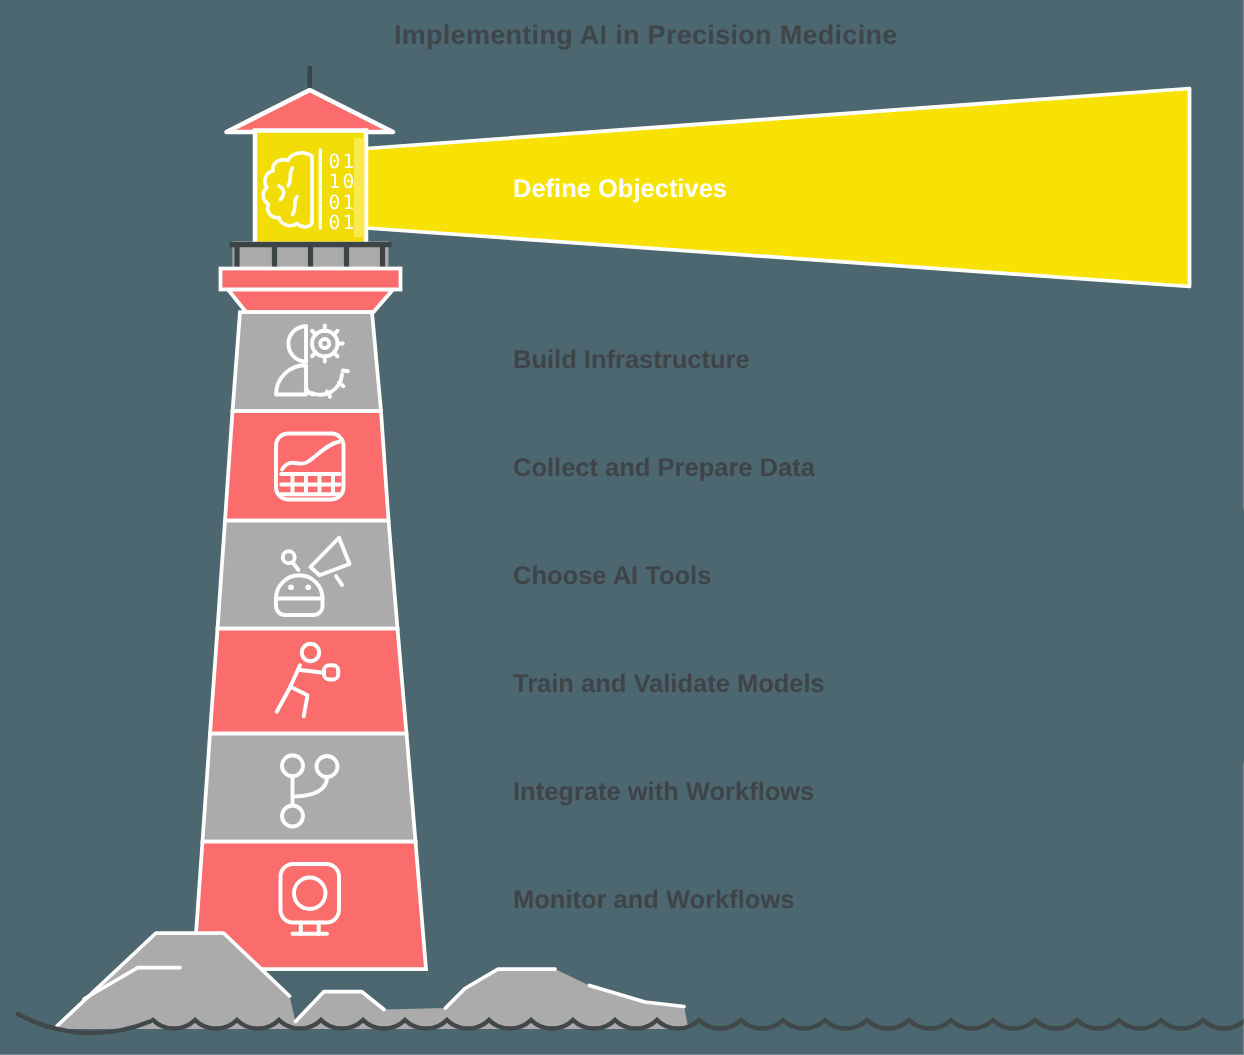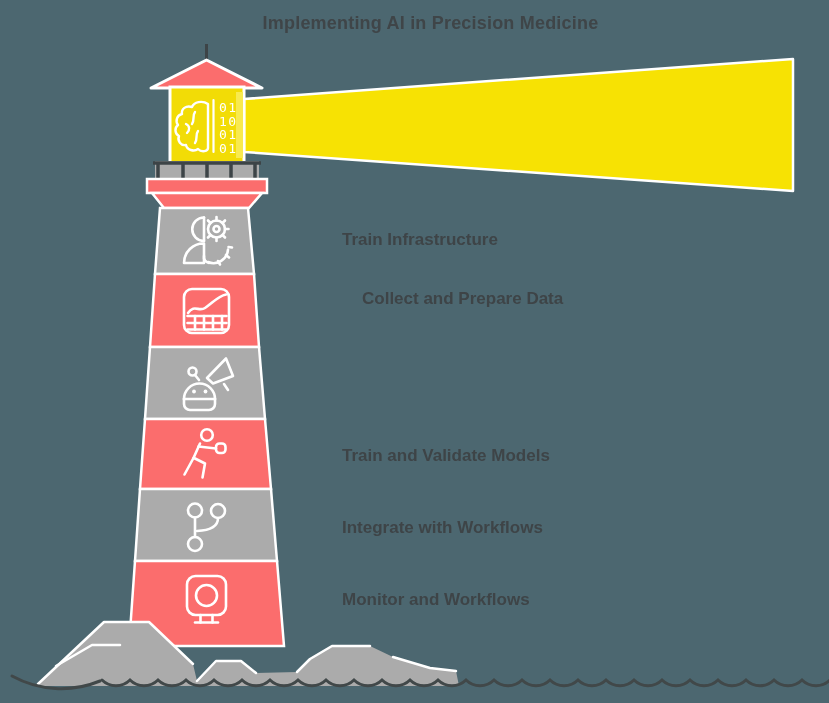--- a/index.html
+++ b/index.html
@@ -17,21 +17,21 @@
     font-size:18px;font-weight:bold;color:#3F4548;letter-spacing:.2px;
   }
   .step-label{
     position:absolute;left:342px;
     font-size:17px;font-weight:bold;color:#3E4447;line-height:22px;
     white-space:nowrap;
   }
   .step-label.on-beam{color:#FFFFFF;}
   .lbl-0{top:115px;}
   .lbl-1{top:229px;}
-  .lbl-2{top:288px;margin-left:20px;}
+  .lbl-2{top:301px;}
   .lbl-3{top:373px;}
   .lbl-4{top:445px;}
   .lbl-5{top:517px;}
   .lbl-6{top:589px;}
   .bin{
     font-family:"DejaVu Sans Mono",monospace;
     font-size:13px;letter-spacing:1.5px;fill:#FFFFFF;
   }
 </style>
 </head>
@@ -178,19 +178,21 @@
         a20,20 0 0 0 28,0 a20,20 0 0 0 28,0 a20,20 0 0 0 28,0 a20,20 0 0 0 28,0
         a20,20 0 0 0 28,0 a20,20 0 0 0 28,0 a20,20 0 0 0 28,0 a20,20 0 0 0 28,0
         a20,20 0 0 0 28,0 a20,20 0 0 0 28,0 a20,20 0 0 0 28,0 a20,20 0 0 0 28,0
         a20,20 0 0 0 28,0 a20,20 0 0 0 28,0 a20,20 0 0 0 28,0 a20,20 0 0 0 28,0
         a20,20 0 0 0 28,0 a20,20 0 0 0 28,0"></path>
     </g>
   </svg>
 
   <div class="page-title">Implementing AI in Precision Medicine</div>
 
-  <div class="step-label lbl-1">Train Infrastructure</div>
+  <div class="step-label on-beam lbl-0">Define Objectives</div>
+  <div class="step-label lbl-1">Build Infrastructure</div>
   <div class="step-label lbl-2">Collect and Prepare Data</div>
+  <div class="step-label lbl-3">Choose AI Tools</div>
   <div class="step-label lbl-5">Integrate with Workflows</div>
   <div class="step-label lbl-4">Train and Validate Models</div>
   <div class="step-label lbl-6">Monitor and Workflows</div>
 
 </div>
 
 </body></html>

